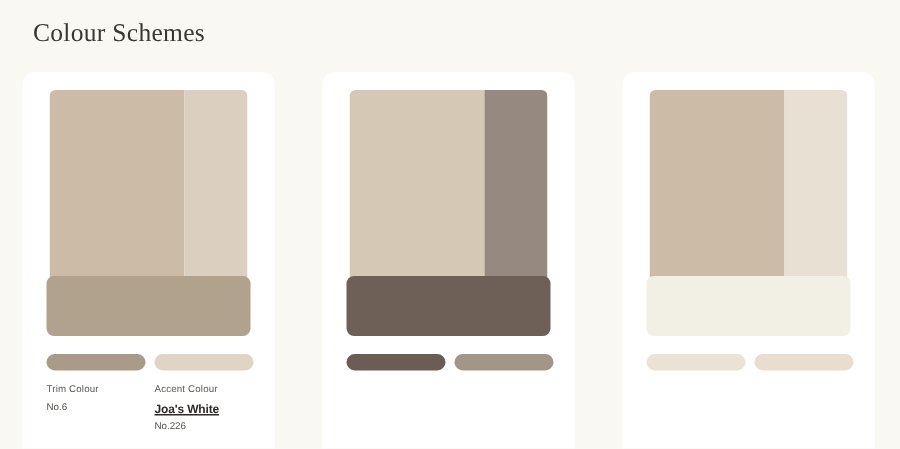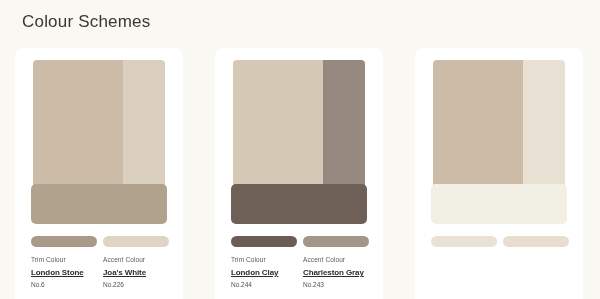--- a/index.html
+++ b/index.html
@@ -16,21 +16,21 @@
   }
 
   .page-title {
     position: absolute;
     left: 22px;
     top: 12px;
     font-size: 17px;
     font-weight: 300;
     letter-spacing: 0.2px;
     color: #3a3634;
-    font-family: Liberation Sans, sans-serif;
+    font-family: Liberation Serif, serif;
   }
 
   .cards-row {
     position: absolute;
     left: 15px;
     top: 48px;
     width: 570px;
     height: 251px;
     display: flex;
     gap: 32px;
@@ -148,21 +148,20 @@
       </div>
       <div class="floor" style="background: rgb(177, 162, 142);"></div>
     </div>
     <div class="pills">
       <div class="pill" style="background: rgb(169, 155, 136);"></div>
       <div class="pill" style="background: rgb(222, 213, 196);"></div>
     </div>
     <div class="labels">
       <div class="label-col">
         <div class="lbl-kind">Trim Colour</div>
-        <div class="lbl-name">London Stone</div>
         <div class="lbl-no">No.6</div>
       </div>
       <div class="label-col">
         <div class="lbl-kind">Accent Colour</div>
         <div class="lbl-name">Joa's White</div>
         <div class="lbl-no">No.226</div>
       </div>
     </div>
   </div>
 
@@ -171,32 +170,20 @@
       <div class="wall-wrap">
         <div class="wall-main" style="background: rgb(213, 200, 180); width: 68%;"></div>
         <div class="wall-accent" style="background: rgb(150, 137, 127);"></div>
       </div>
       <div class="floor" style="background: rgb(110, 96, 87);"></div>
     </div>
     <div class="pills">
       <div class="pill" style="background: rgb(107, 93, 85);"></div>
       <div class="pill" style="background: rgb(162, 150, 137);"></div>
     </div>
-    <div class="labels">
-      <div class="label-col">
-        <div class="lbl-kind">Trim Colour</div>
-        <div class="lbl-name">London Clay</div>
-        <div class="lbl-no">No.244</div>
-      </div>
-      <div class="label-col">
-        <div class="lbl-kind">Accent Colour</div>
-        <div class="lbl-name">Charleston Gray</div>
-        <div class="lbl-no">No.243</div>
-      </div>
-    </div>
   </div>
 
   <div class="card">
     <div class="room">
       <div class="wall-wrap">
         <div class="wall-main" style="background: rgb(203, 187, 167); width: 68%;"></div>
         <div class="wall-accent" style="background: rgb(232, 225, 211);"></div>
       </div>
       <div class="floor" style="background: rgb(242, 239, 228);"></div>
     </div>

